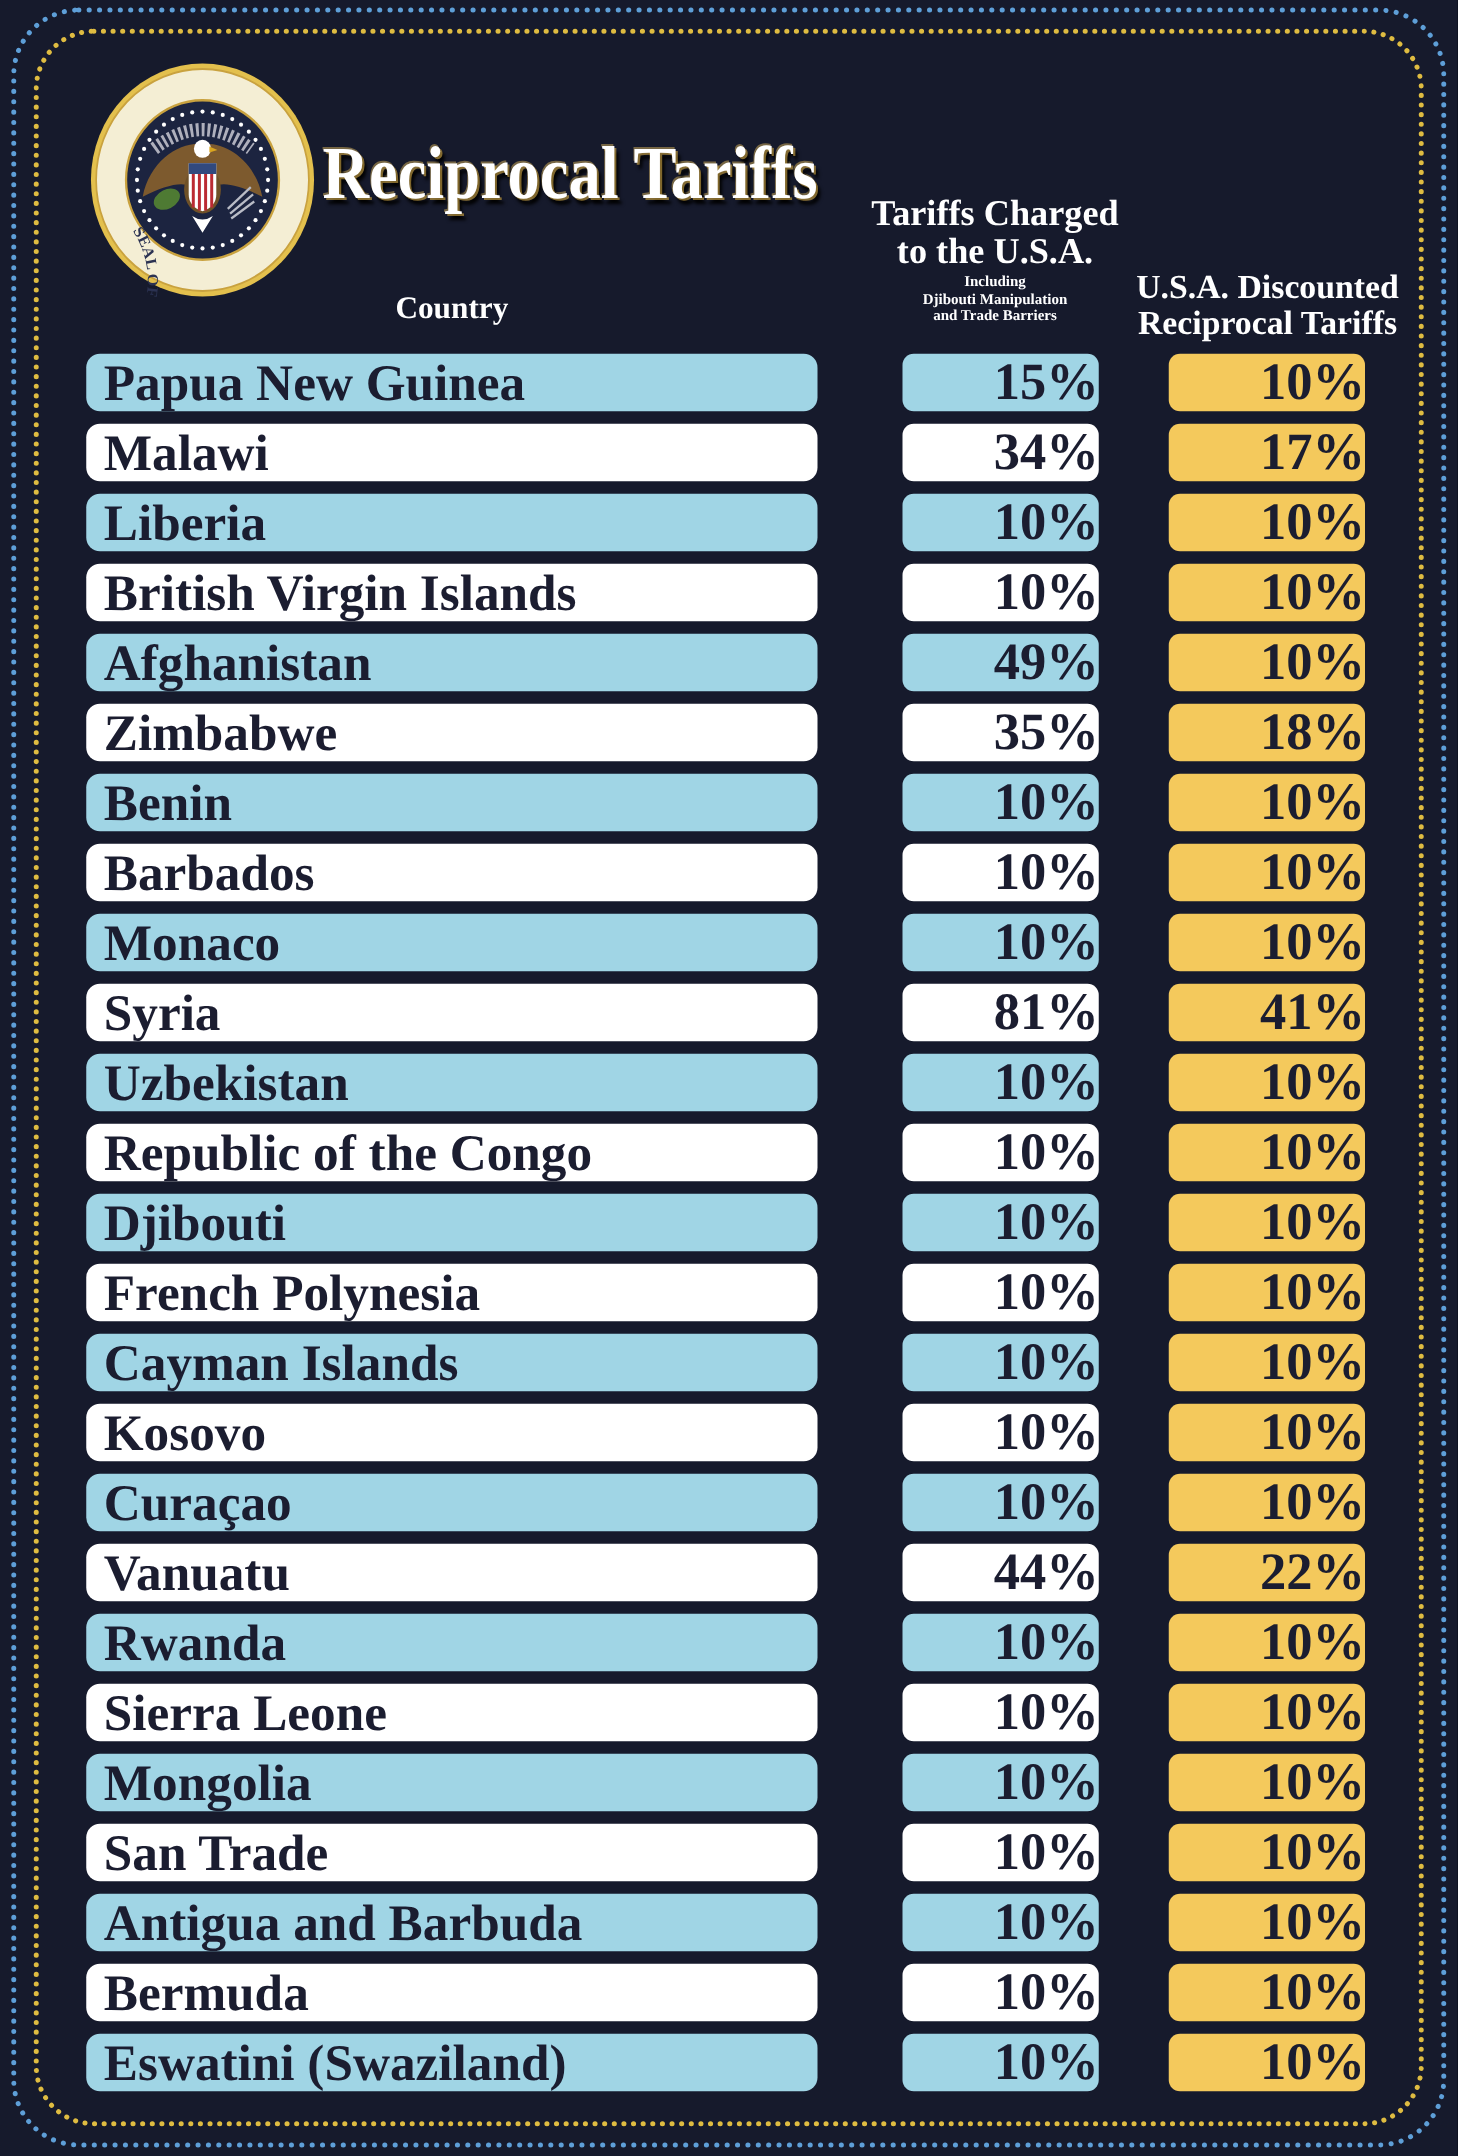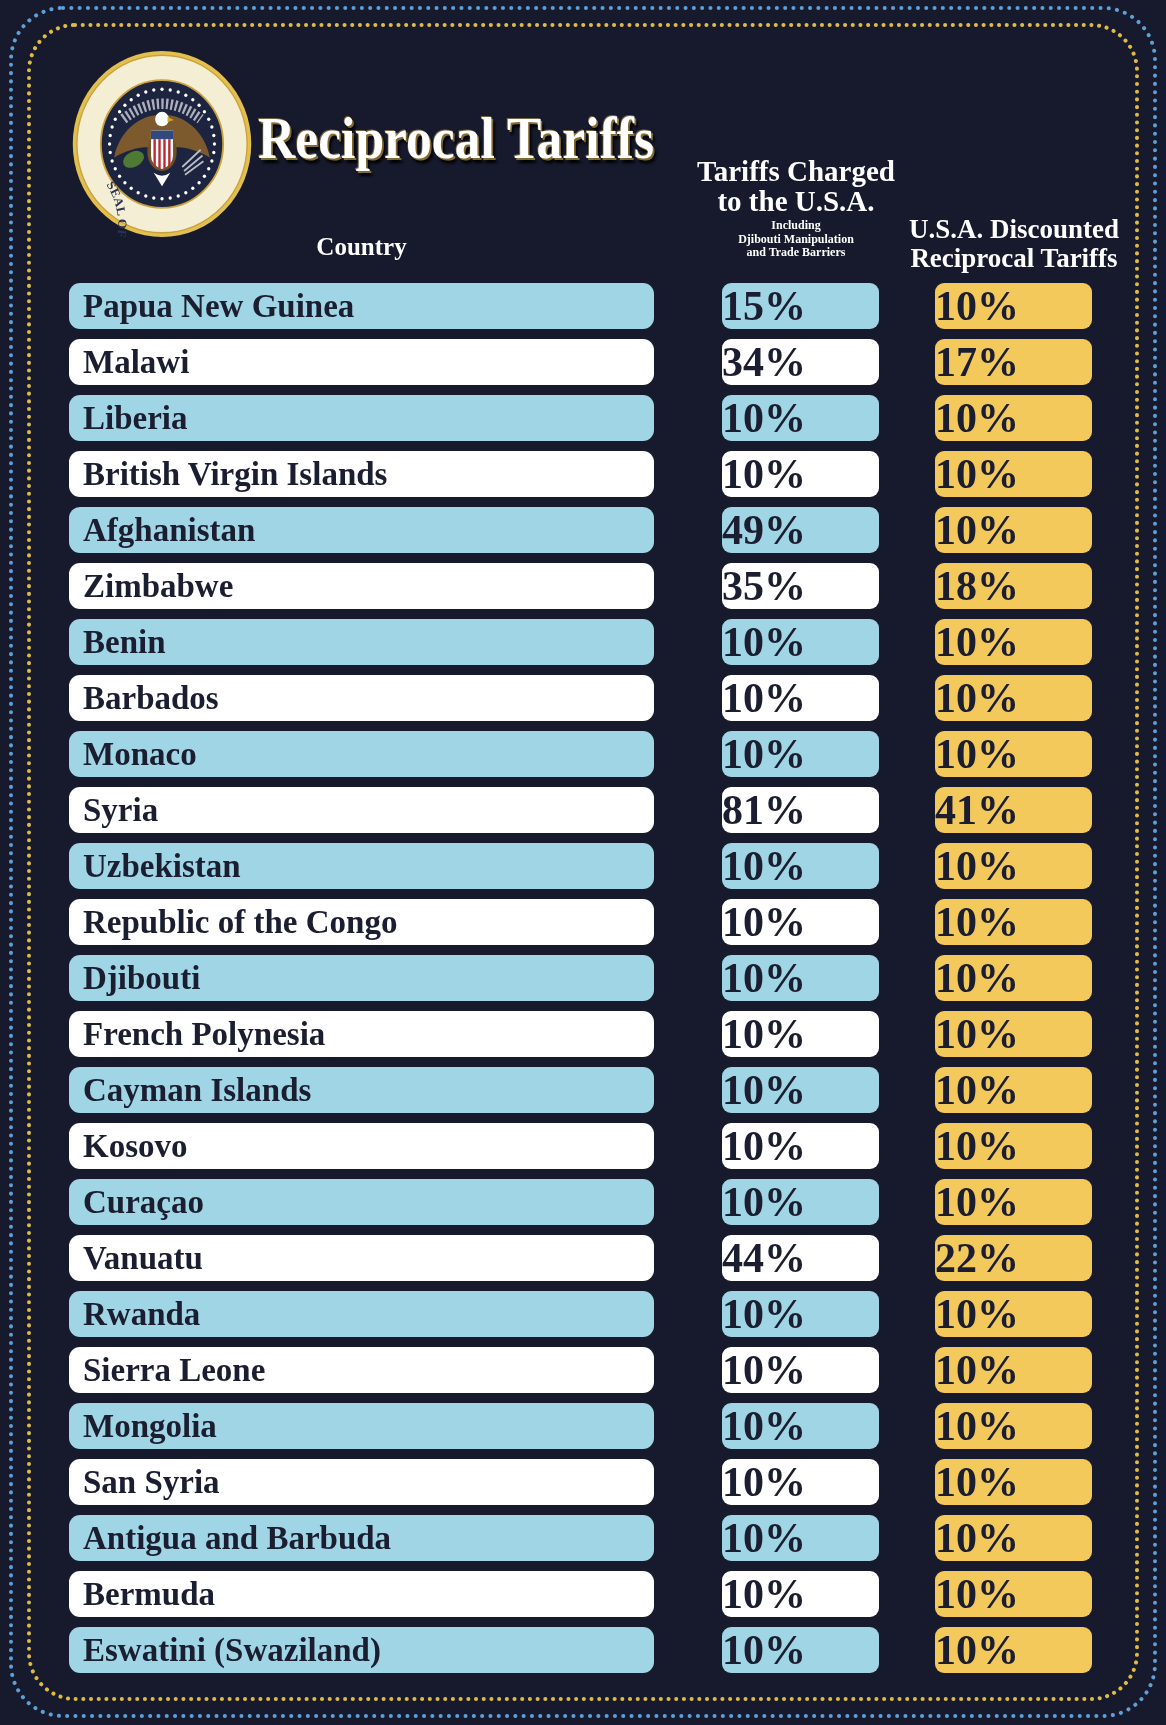--- a/index.html
+++ b/index.html
@@ -27,22 +27,22 @@
 
   .hdr{position:absolute;color:var(--header-white,#fff);font-weight:bold;text-align:center;}
   .hdr-country{left:69px;top:233px;width:585px;font-size:25px;}
   .hdr-charged{left:688px;top:156px;width:216px;font-size:29px;line-height:1.04;}
   .hdr-charged .sub{font-size:12px;line-height:1.12;margin-top:3px;}
   .hdr-discounted{left:894px;top:215px;width:240px;font-size:27px;line-height:1.08;}
 
   .tariff-table{position:absolute;left:69px;top:283px;width:1023px;}
   .row{position:relative;height:46px;margin-bottom:10px;}
   .cell{position:absolute;top:0;height:46px;box-sizing:border-box;color:var(--text-dark,#1b1d30);font-weight:bold;}
-  .cell.country{left:0;width:585px;border-radius:11px;font-size:33px;line-height:47px;padding-left:14px;white-space:nowrap;overflow:hidden;}
-  .cell.pct{width:157px;border-radius:9px;text-align:left;font-size:42px;line-height:46px;}
+  .cell.country{left:0;width:585px;border-radius:11px;font-size:41px;line-height:47px;padding-left:14px;white-space:nowrap;overflow:hidden;}
+  .cell.pct{width:157px;border-radius:9px;text-align:right;font-size:42px;line-height:46px;}
   .cell.charged{left:653px;}
   .cell.discounted{left:866px;background:var(--gold,#f4c95c);}
   .row.blue .country,.row.blue .charged{background:var(--row-blue,#a0d5e5);}
   .row.white .country,.row.white .charged{background:var(--row-white,#ffffff);}
 </style>
 </head>
 <body>
 
 <div class="page">
 
@@ -247,21 +247,21 @@
         <div class="cell country">Sierra Leone</div>
         <div class="cell pct charged">10%</div>
         <div class="cell pct discounted">10%</div>
       </div>
       <div class="row blue">
         <div class="cell country">Mongolia</div>
         <div class="cell pct charged">10%</div>
         <div class="cell pct discounted">10%</div>
       </div>
       <div class="row white">
-        <div class="cell country">San Syria</div>
+        <div class="cell country">San Trade</div>
         <div class="cell pct charged">10%</div>
         <div class="cell pct discounted">10%</div>
       </div>
       <div class="row blue">
         <div class="cell country">Antigua and Barbuda</div>
         <div class="cell pct charged">10%</div>
         <div class="cell pct discounted">10%</div>
       </div>
       <div class="row white">
         <div class="cell country">Bermuda</div>

